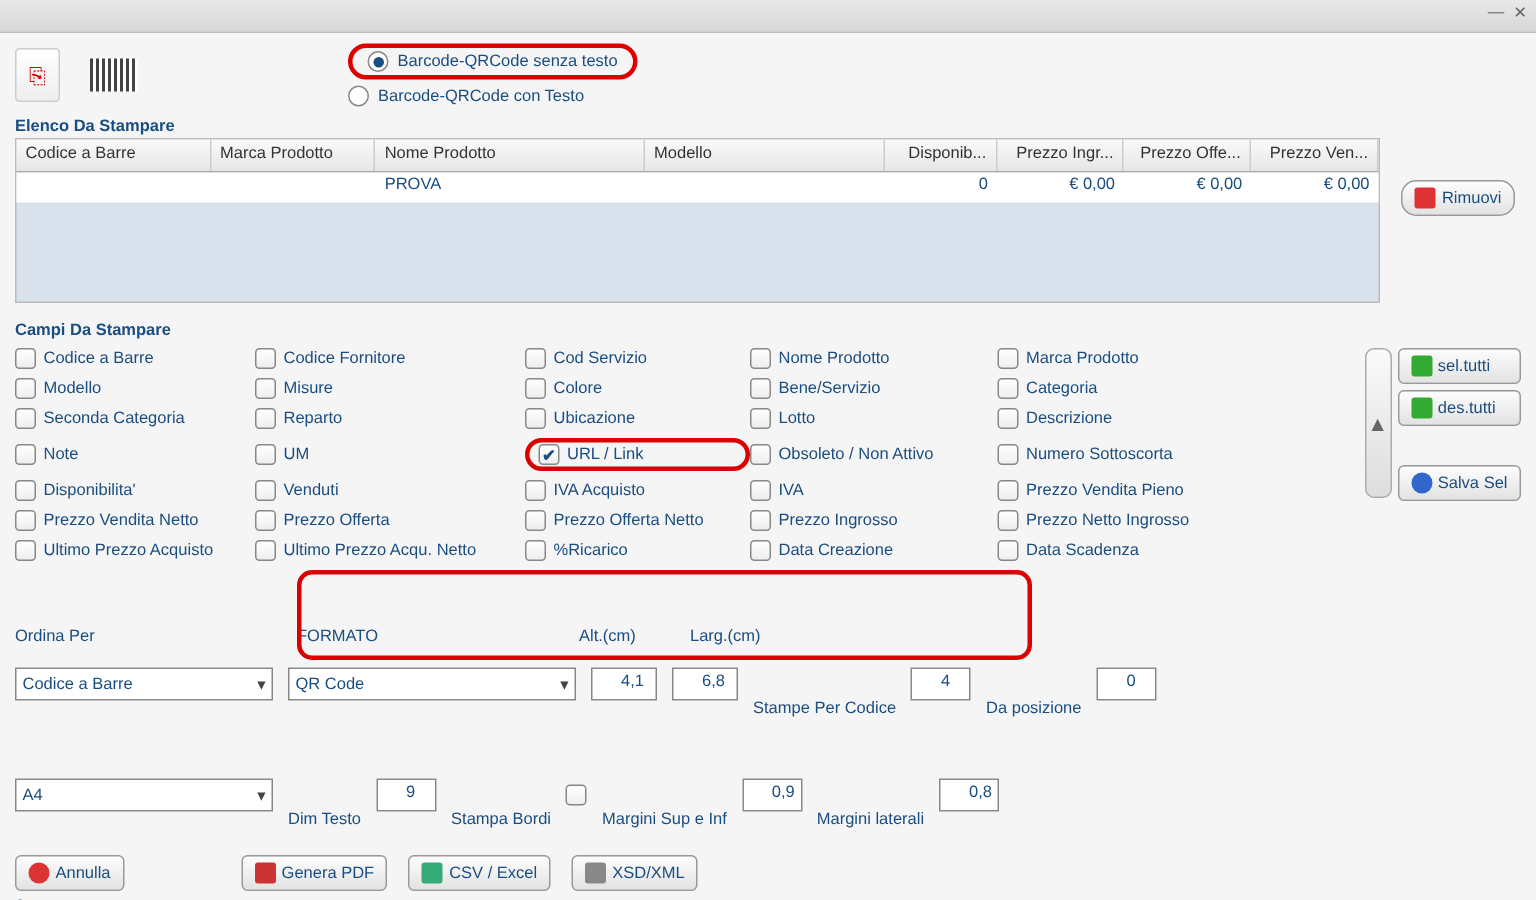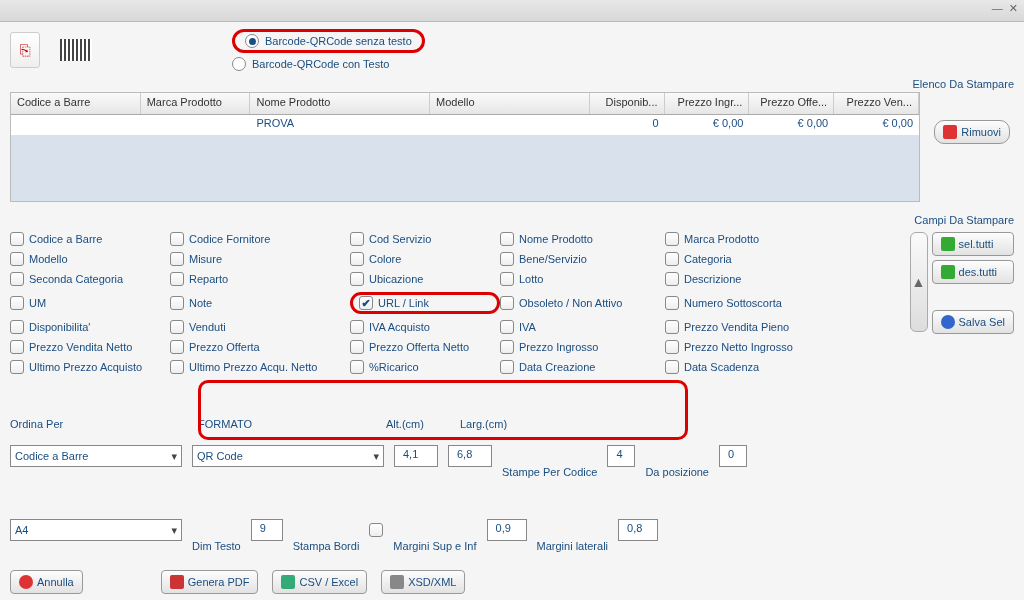--- a/index.html
+++ b/index.html
@@ -9,21 +9,21 @@
 .titlebar-btns span { cursor: pointer; }
 .app { padding: 4px 10px; position: relative; }
 .toprow { display: flex; align-items: center; gap: 20px; margin-bottom: 4px; height: 48px; }
 .pdf-icon { width: 30px; height: 36px; background: linear-gradient(#fff,#eee); border: 1px solid #ccc; border-radius: 3px; position: relative; display: flex; align-items: center; justify-content: center; font-size: 14px; color: #c00; }
 .barcode-icon { width: 32px; height: 22px; background: repeating-linear-gradient(90deg,#444 0,#444 2px,#fff 2px,#fff 4px); display: inline-block; }
 .radio-group { display: flex; flex-direction: column; gap: 4px; margin-left: 120px; }
 .radio-row { display: flex; align-items: center; gap: 6px; }
 .radio { width: 14px; height: 14px; border: 1px solid #888; border-radius: 50%; background: #fff; display: inline-flex; align-items: center; justify-content: center; }
 .radio.sel::after { content: ''; width: 7px; height: 7px; background: #1a4d80; border-radius: 50%; }
 .red-oval { border: 3px solid #d00; border-radius: 14px; padding: 2px 10px; }
-.section-header { font-weight: normal; color: #1a4d80; margin: 2px 0; text-align: right; }
+.section-header { font-weight: bold; color: #1a4d80; margin: 2px 0; }
 .table-area { border: 1px solid #bbb; background: #d9e2ec; height: 110px; position: relative; }
 .thead { display: flex; background: linear-gradient(#fafafa,#e6e6e6); border-bottom: 1px solid #aaa; height: 22px; }
 .th { padding: 3px 6px; border-right: 1px solid #ccc; color: #333; overflow: hidden; white-space: nowrap; }
 .trow { display: flex; background: #fff; height: 20px; }
 .td { padding: 2px 6px; overflow: hidden; white-space: nowrap; }
 .btn { background: linear-gradient(#fdfdfd,#e2e2e2); border: 1px solid #999; border-radius: 4px; padding: 4px 8px; font-size: 11px; color: #1a4d80; cursor: pointer; display: inline-flex; align-items: center; gap: 4px; white-space: nowrap; }
 .btn .ic { width: 14px; height: 14px; display: inline-block; }
 .ic-red { background: #d33; border-radius: 2px; }
 .ic-green { background: #3a3; border-radius: 2px; }
 .ic-blue { background: #36c; border-radius: 50%; }
@@ -39,21 +39,21 @@
 .red-box { border: 3px solid #d00; border-radius: 12px; padding: 1px 6px; display: inline-flex; align-items: center; gap: 5px; }
 .side-btns { position: absolute; right: 0; top: 0; display: flex; flex-direction: column; gap: 8px; }
 .side-btns .arrow { width: 18px; height: 100px; background: linear-gradient(#fafafa,#ddd); border: 1px solid #aaa; border-radius: 6px; display: flex; align-items: center; justify-content: center; color: #666; font-size: 14px; }
 .bottom-controls { margin-top: 12px; position: relative; }
 .red-block { border: 3px solid #d00; border-radius: 10px; position: absolute; top: -6px; left: 188px; width: 490px; height: 60px; pointer-events: none; }
 .ctrl-row { display: flex; align-items: center; gap: 10px; margin-top: 4px; }
 .ctrl-row2 { display: flex; align-items: center; gap: 10px; margin-top: 30px; }
 label.lbl { color: #1a4d80; margin-top: 32px; }
 .dd { background: #fff; border: 1px solid #888; height: 22px; padding: 2px 18px 2px 4px; position: relative; display: inline-flex; align-items: center; min-width: 0; }
 .dd::after { content: '▾'; position: absolute; right: 4px; color: #444; }
-.inp { background: #fff; border: 1px solid #888; height: 22px; padding: 2px 8px; }
+.inp { background: #fff; border: 1px solid #888; height: 22px; padding: 2px 19px; }
 .action-row { display: flex; gap: 14px; align-items: flex-end; margin-top: 18px; }
 .hint-row { border-top: 2px solid #ef4444; margin-top: 20px; padding-top: 2px; color: #1a4d80; font-weight: bold; }
 .qmark { color: #1a4d80; font-weight: bold; margin-top: 4px; }
 .thead .th:nth-child(1), .trow .td:nth-child(1){width:130px}
 .thead .th:nth-child(2), .trow .td:nth-child(2){width:110px}
 .thead .th:nth-child(3), .trow .td:nth-child(3){width:180px}
 .thead .th:nth-child(4), .trow .td:nth-child(4){width:160px}
 .thead .th:nth-child(5), .trow .td:nth-child(5){width:75px;text-align:right}
 .thead .th:nth-child(6), .trow .td:nth-child(6){width:85px;text-align:right}
 .thead .th:nth-child(7), .trow .td:nth-child(7){width:85px;text-align:right}
@@ -182,25 +182,25 @@
           <span class="cb"></span>
           <span>Lotto</span>
         </div>
       <div class="chk">
           <span class="cb"></span>
           <span>Descrizione</span>
         </div>
 
       <div class="chk">
           <span class="cb"></span>
+          <span>Note</span>
+        </div>
+      <div class="chk">
+          <span class="cb"></span>
           <span>UM</span>
-        </div>
-      <div class="chk">
-          <span class="cb"></span>
-          <span>Note</span>
         </div>
       <div class="red-box">
           <span class="cb ck"></span>
           <span>URL / Link</span>
         </div>
       <div class="chk">
           <span class="cb"></span>
           <span>Obsoleto / Non Attivo</span>
         </div>
       <div class="chk">

